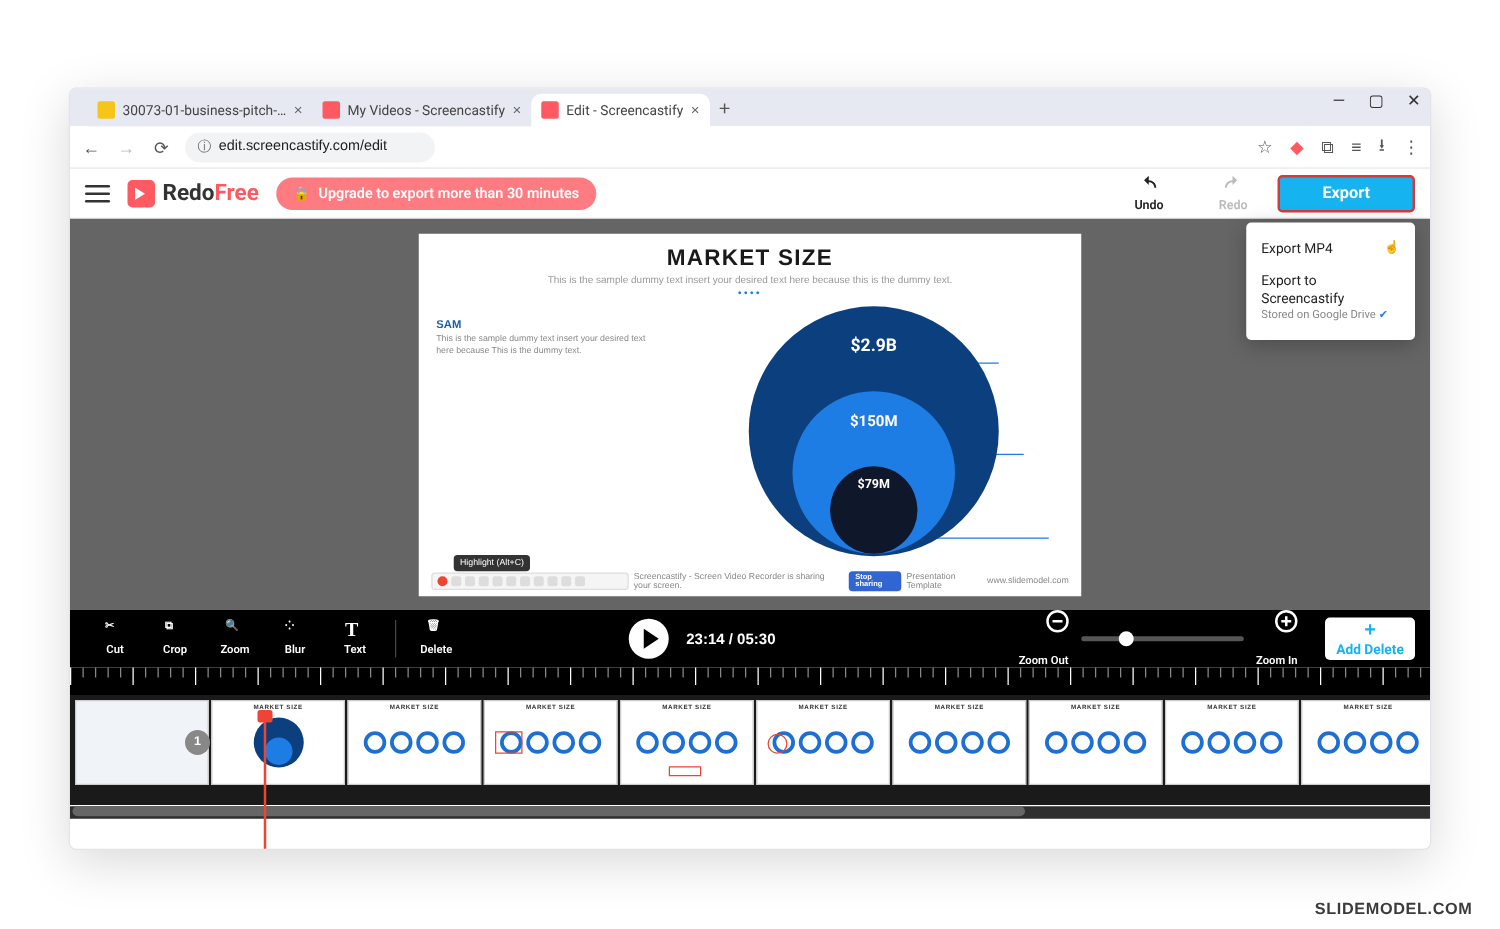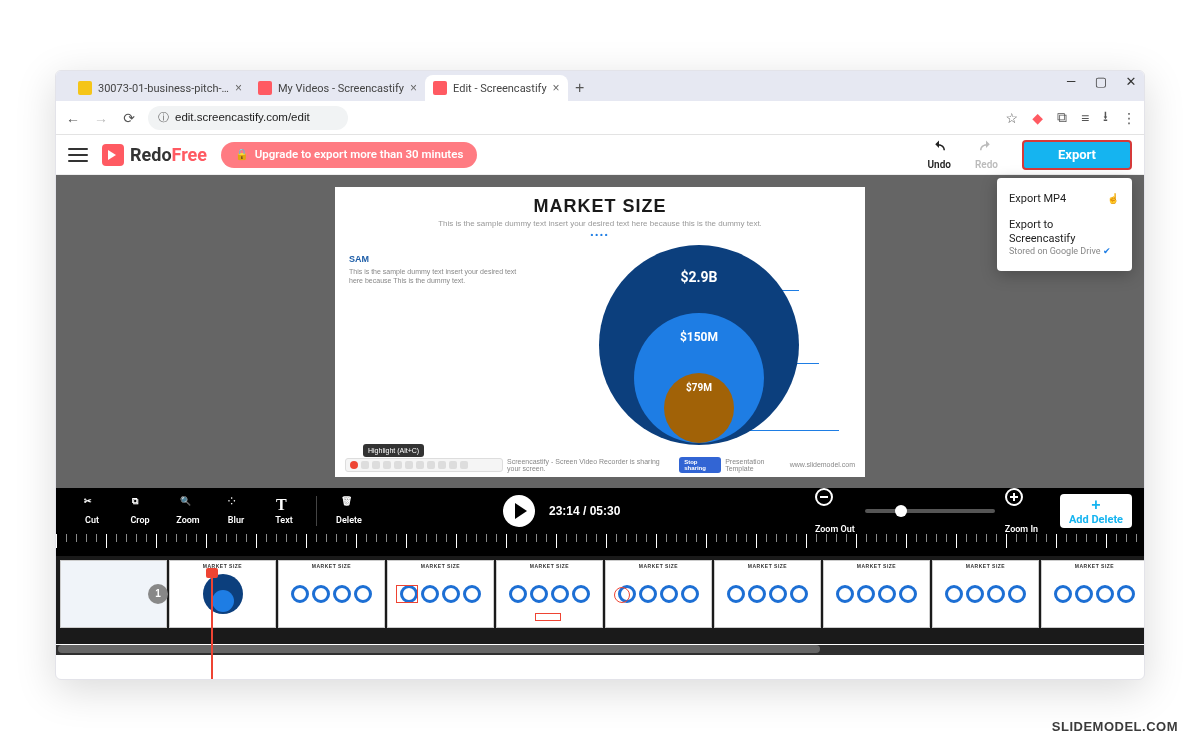--- a/index.html
+++ b/index.html
@@ -30,21 +30,21 @@
   .burger{width:20px;height:14px;display:flex;flex-direction:column;justify-content:space-between;}
   .burger span{display:block;height:2px;background:#333;border-radius:2px;}
   .brand{display:flex;align-items:center;gap:6px;}
   .brand-mark{width:22px;height:22px;background:#ff5a62;border-radius:4px;position:relative;}
   .brand-mark::after{content:"";position:absolute;left:6px;top:6px;border-left:8px solid #fff;border-top:5px solid transparent;border-bottom:5px solid transparent;}
   .brand-txt{font:700 18px/1 Arial;color:#333;}
   .brand-txt .free{color:#ff5a62;}
   .upgrade{background:#ff7b82;color:#fff;border-radius:18px;height:26px;padding:0 14px;display:flex;align-items:center;gap:6px;font:600 11.5px/1 Arial;}
   .upgrade .lock{font-size:11px;}
   .hdr-actions{margin-left:auto;display:flex;gap:24px;align-items:center;}
-  .act{display:flex;flex-direction:column;align-items:center;gap:3px;font:600 10px/1 Arial;color:#222;}
+  .act{display:flex;flex-direction:column;align-items:center;gap:3px;font:600 10px/1 Arial;color:#222;margin-left:20px;}
   .act.disabled{color:#bbb;justify-content:space-between;}
   .act svg{width:18px;height:18px;}
   .export-wrap{position:relative;}
   .export-btn{background:#15b4f0;color:#fff;font:700 13px/1 Arial;height:30px;width:110px;border-radius:4px;display:flex;align-items:center;justify-content:center;border:2px solid #d63a3a;}
   .export-menu{position:absolute;top:38px;right:0;width:135px;background:#fff;border-radius:4px;box-shadow:0 4px 16px rgba(0,0,0,0.25);padding:8px 0;z-index:50;}
   .export-menu .item{padding:6px 12px;font:400 11px/1.3 Arial;color:#222;display:flex;align-items:center;justify-content:space-between;}
   .export-menu .sub{font:400 9px/1.2 Arial;color:#888;}
   .export-menu .cursor{font-size:10px;}
 
   
@@ -55,21 +55,21 @@
   .dots{text-align:center;color:#1e7de4;font:700 8px/1 Arial;margin-top:3px;letter-spacing:2px;}
   .slide .body{display:flex;padding:6px 14px 0;height:220px;}
   .labels{flex:0 0 170px;padding-top:10px;}
   .lg{margin-bottom:28px;}
   .lg .nm{font:800 9px/1 Arial;color:#1e5ea8;}
   .lg .dsc{font:400 7px/1.3 Arial;color:#888;margin-top:3px;}
   .venn{flex:1;position:relative;}
   .circ{position:absolute;border-radius:50%;display:flex;justify-content:center;color:#fff;font:700 12px/1 Arial;}
   .c-tam{width:200px;height:200px;background:#0c3f7d;left:80px;top:0;align-items:flex-start;padding-top:25px;font-size:14px;}
   .c-sam{width:130px;height:130px;background:#1e7de4;left:115px;top:68px;align-items:flex-start;padding-top:18px;font-size:12px;}
-  .c-som{width:70px;height:70px;background:#a16207;left:145px;top:128px;align-items:flex-start;padding-top:10px;font-size:10px;}
+  .c-som{width:70px;height:70px;background:#0f172a;left:145px;top:128px;align-items:flex-start;padding-top:10px;font-size:10px;}
   .arr{position:absolute;height:1px;background:#1e7de4;}
   .arr::after{content:"";position:absolute;left:-4px;top:-3px;border-right:6px solid #1e7de4;border-top:3.5px solid transparent;border-bottom:3.5px solid transparent;}
   .a1{left:205px;top:45px;width:75px;}
   .a2{left:205px;top:118px;width:95px;}
   .a3{left:205px;top:185px;width:115px;}
   .slide-footer{position:absolute;bottom:4px;left:10px;right:10px;display:flex;align-items:center;gap:4px;}
   .rec-bar{background:#f5f5f5;border:1px solid #ddd;border-radius:3px;height:14px;width:180px;display:flex;align-items:center;gap:3px;padding:0 4px;}
   .rec-bar span{width:8px;height:8px;background:#ddd;border-radius:2px;}
   .rec-bar .rec{background:#e43;border-radius:50%;}
   .sf-txt{font:400 7px/1 Arial;color:#888;}
@@ -77,21 +77,21 @@
   .tooltip{position:absolute;bottom:20px;left:28px;background:#333;color:#fff;font:400 7px/1 Arial;padding:3px 5px;border-radius:3px;}
 
   
   .toolbar{height:46px;background:#000;display:flex;align-items:center;color:#fff;padding:0 12px;}
   .tool{display:flex;flex-direction:column;align-items:center;gap:3px;font:600 9px/1 Arial;width:48px;}
   .tool svg,.tool .g{width:16px;height:16px;}
   .play{width:32px;height:32px;border-radius:50%;background:#fff;display:flex;align-items:center;justify-content:center;margin-left:130px;}
   .play::after{content:"";border-left:12px solid #000;border-top:8px solid transparent;border-bottom:8px solid transparent;margin-left:3px;}
   .tc{font:600 12px/1 Arial;margin-left:14px;}
   .zoomgrp{margin-left:auto;display:flex;align-items:center;gap:10px;}
-  .zbtn{display:flex;flex-direction:column;align-items:flex-start;gap:19px;font:600 9px/1 Arial;}
+  .zbtn{display:flex;flex-direction:column;align-items:flex-end;gap:19px;font:600 9px/1 Arial;}
   .zbtn .ic2{width:18px;height:18px;border:2px solid #fff;border-radius:50%;position:relative;}
   .slider{width:130px;height:4px;background:#555;border-radius:2px;position:relative;}
   .slider .knob{position:absolute;width:12px;height:12px;background:#fff;border-radius:50%;top:-4px;left:30px;}
   .addmedia{background:#fff;color:#15b4f0;font:700 11px/1 Arial;width:72px;height:34px;border-radius:4px;display:flex;flex-direction:column;align-items:center;justify-content:center;gap:1px;margin-left:12px;}
   .addmedia .plus{font:700 16px/1 Arial;}
 
   
   .ruler{height:22px;background:#000;position:relative;}
   .tick{position:absolute;top:0;width:1px;height:8px;background:#888;}
   .tick.major{height:14px;background:#fff;}

